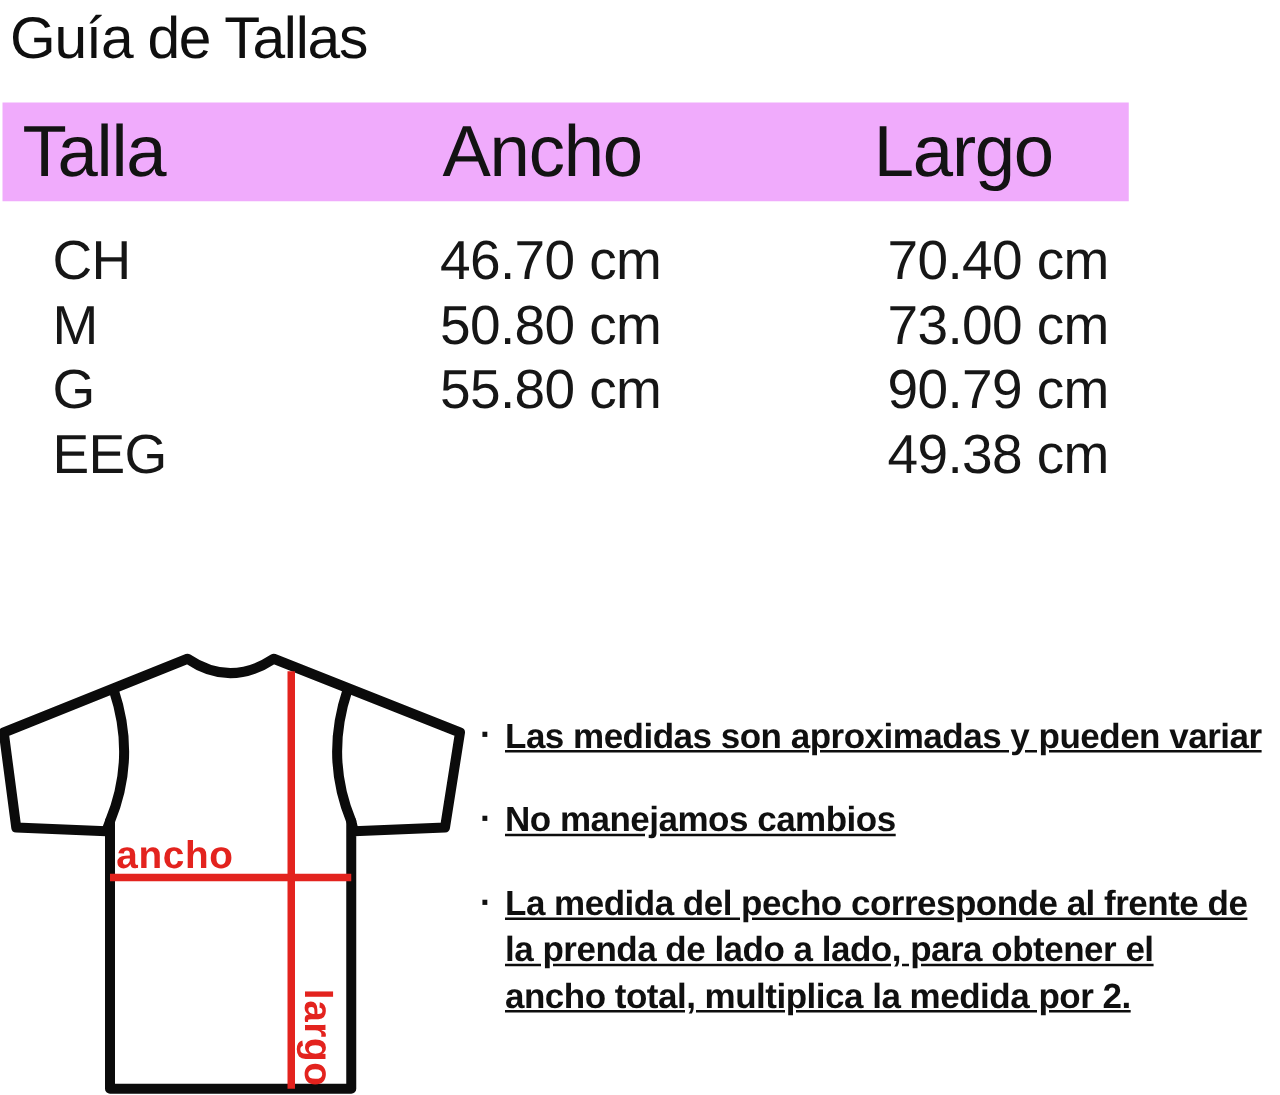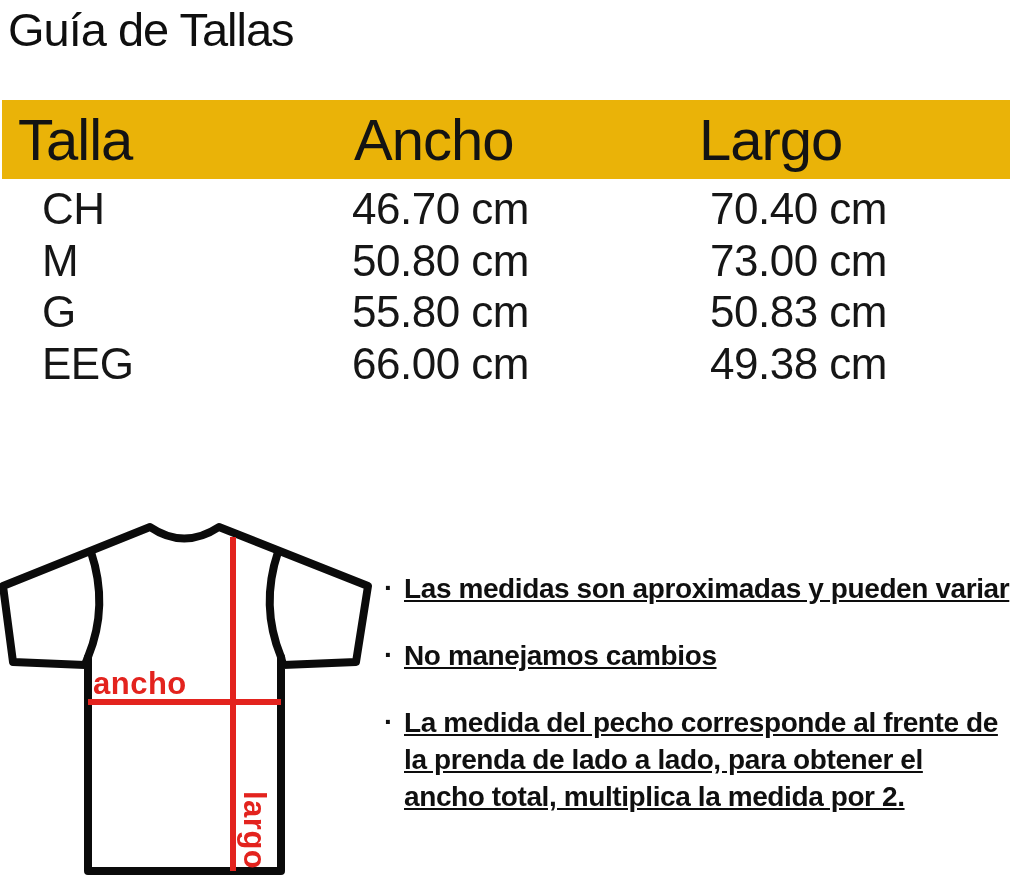--- a/index.html
+++ b/index.html
@@ -9,23 +9,23 @@
     position:relative; overflow:hidden;
     font-family:"Liberation Sans", sans-serif;
     color:#0d0d0d;
   }
   .page-title {
     position:absolute; left:8px; top:2px;
     font-size:47px; font-weight:400; letter-spacing:-1px;
     color:#0f0f0f; white-space:nowrap;
   }
   .header-band {
-    position:absolute; left:2px; top:100px;
-    width:1008px; height:79px;
-    background:#eab308;
+    position:absolute; left:2px; top:82px;
+    width:901px; height:79px;
+    background:#f0abfc;
   }
   .header-band span {
     position:absolute; top:0; line-height:79px;
     font-size:58px; font-weight:400; letter-spacing:-1px;
     color:#131313; white-space:nowrap;
   }
   .hc1 { left:16px; } .hc2 { left:352px; } .hc3 { left:697px; }
   .size-rows { position:absolute; left:0; top:183px; width:894px; }
   .size-row { position:relative; height:51.5px; }
   .size-row span {
@@ -72,25 +72,24 @@
     <span class="c3">70.40 cm</span>
   </div>
   <div class="size-row">
     <span class="c1">M</span>
     <span class="c2">50.80 cm</span>
     <span class="c3">73.00 cm</span>
   </div>
   <div class="size-row">
     <span class="c1">G</span>
     <span class="c2">55.80 cm</span>
-    <span class="c3">50.83 cm</span>
+    <span class="c3">90.79 cm</span>
   </div>
   <div class="size-row">
     <span class="c1">EEG</span>
-    <span class="c2">66.00 cm</span>
     <span class="c3">49.38 cm</span>
   </div>
 </div>
 
 <svg class="shirt-diagram" viewBox="0 0 385 366" xmlns="http://www.w3.org/2000/svg">
   <path d="M150,17 Q184,40 219,17 L368,76 L356,152 L283,155 L281,147 L281,361 L88,361 L88,147 L85,155 L13,152 L3,76 Z" fill="#ffffff" stroke="#0b0b0b" stroke-width="8" stroke-linejoin="round"></path>
   <path d="M91,42 Q109,96 88,147" fill="none" stroke="#0b0b0b" stroke-width="8" stroke-linecap="round"></path>
   <path d="M278,42 Q260,96 281,147" fill="none" stroke="#0b0b0b" stroke-width="8" stroke-linecap="round"></path>
   <line x1="233" y1="27" x2="233" y2="361" stroke="#e3231e" stroke-width="6"></line>
   <line x1="88" y1="192" x2="281" y2="192" stroke="#e3231e" stroke-width="6"></line>

